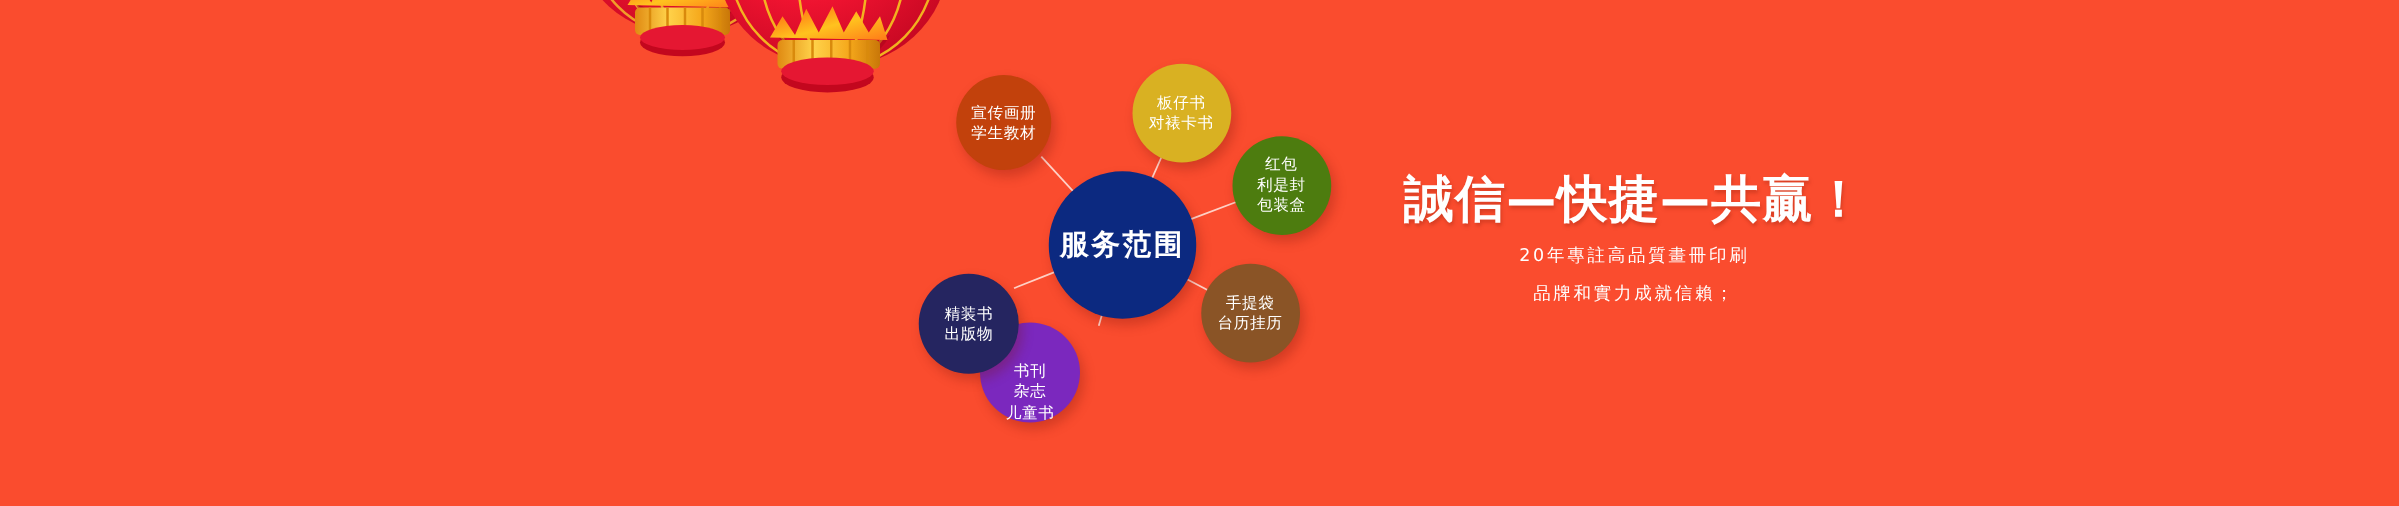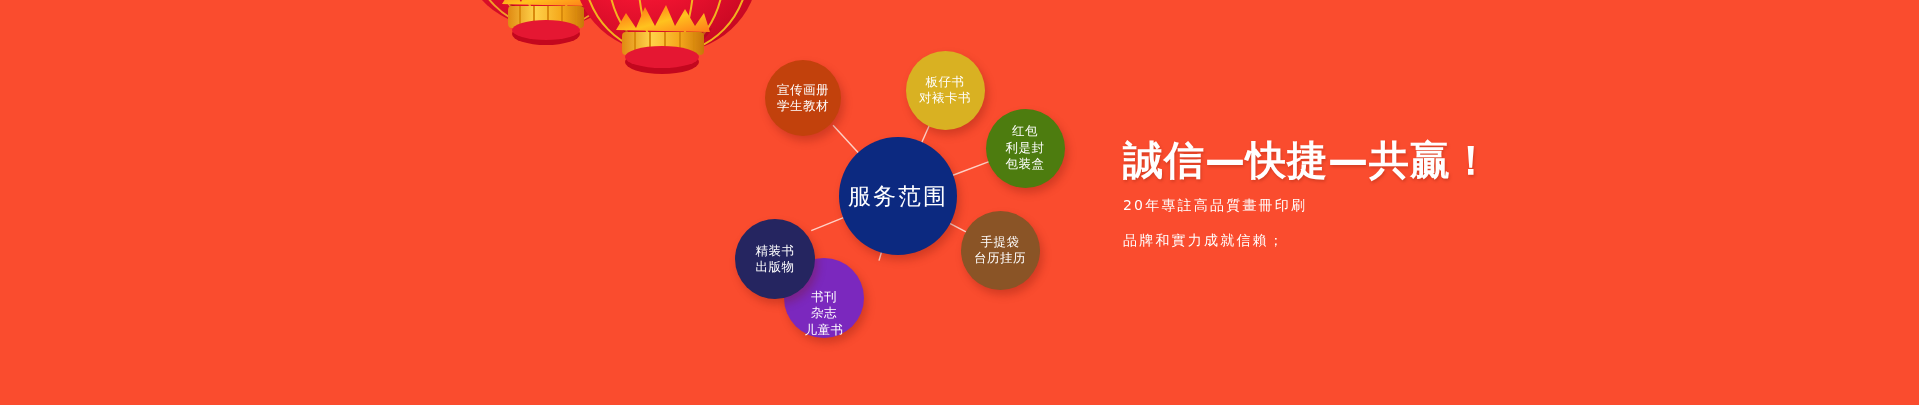--- a/index.html
+++ b/index.html
@@ -50,21 +50,21 @@
     box-shadow: 3px 5px 9px rgba(120, 20, 10, 0.30);
     letter-spacing: 0.5px;
   }
   .bubble .line {
     display: block;
     white-space: nowrap;
     line-height: 1.32;
   }
   .bubble-center {
     font-size: 23px;
-    font-weight: 400;
+    font-weight: 700;
     letter-spacing: 2px;
   }
   .bubble-sat {
     font-size: 12.5px;
     font-weight: 400;
   }
 
   
   .copy {
     position: absolute;
@@ -213,19 +213,19 @@
       <span class="line">杂志</span>
       <span class="line">儿童书</span>
     </div>
 
     <div class="bubble bubble-sat" id="node-5" style="width: 80px; height: 80px; left: 735px; top: 219px; background: rgb(37, 37, 96);">
       <span class="line">精装书</span>
       <span class="line">出版物</span>
     </div>
   </div>
 
-  <div class="copy" style="left:1123px; top:140px;">
+  <div class="copy" style="left:1123px; top:140px;text-align:center;">
     <div class="copy-heading">誠信—快捷—共贏！</div>
     <div class="copy-sub">20年專註高品質畫冊印刷</div>
-    <div class="copy-sub" style="margin-top:12px;">品牌和實力成就信賴；</div>
+    <div class="copy-sub" style="margin-top:7px;">品牌和實力成就信賴；</div>
   </div>
 
 </div>
 
 </body></html>

